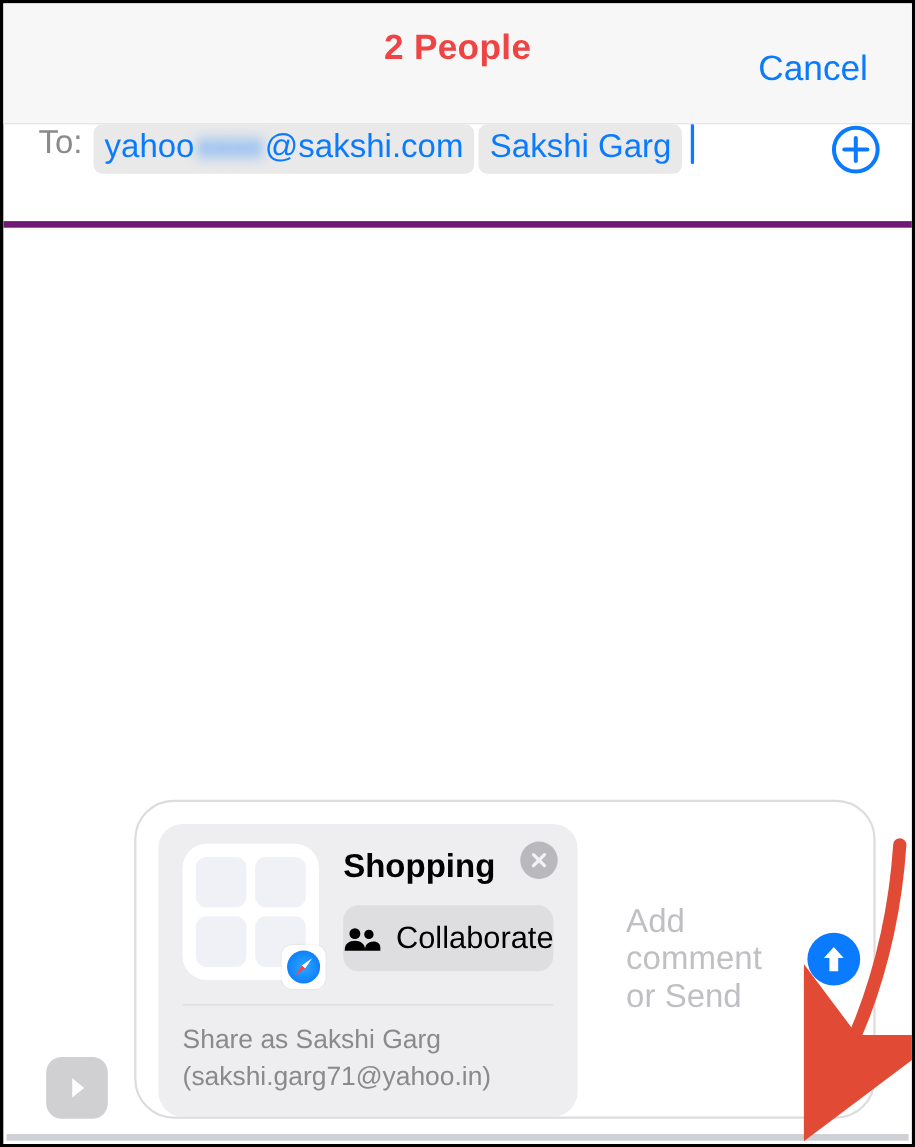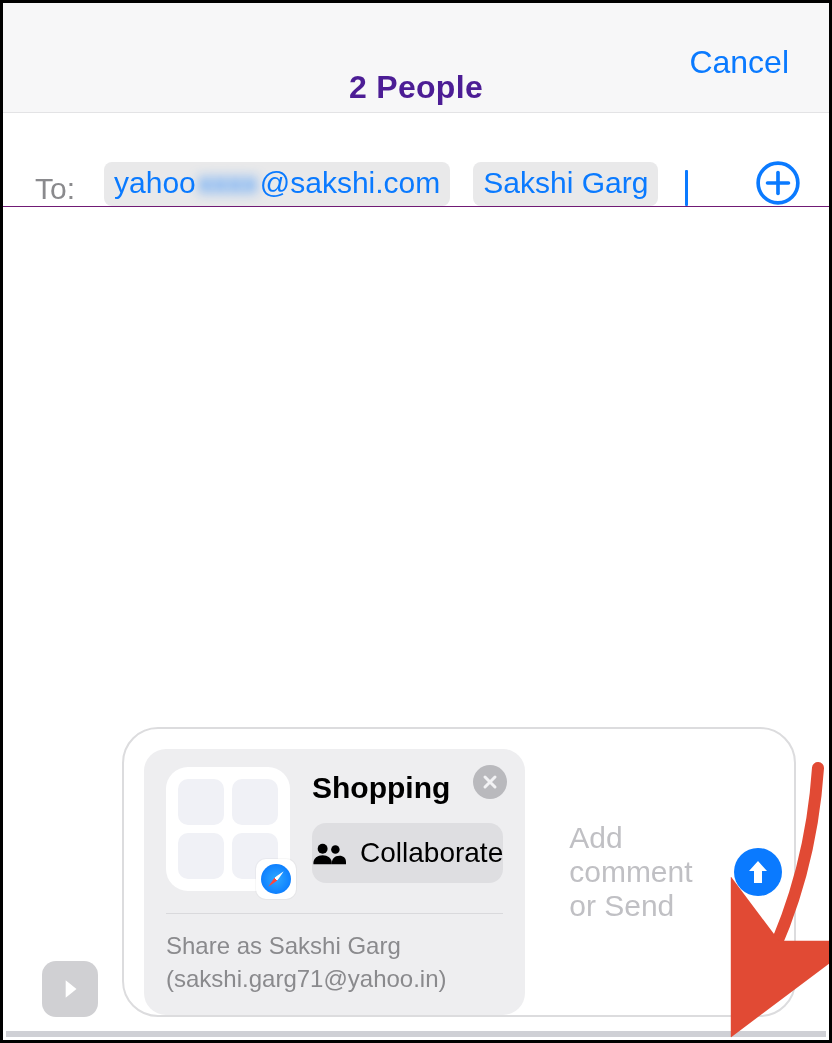--- a/index.html
+++ b/index.html
@@ -17,42 +17,41 @@
       justify-content: center;
     }
     .navbar-title {
       position: absolute;
       top: 22px;
       left: 50%;
       transform: translateX(-50%);
       font-size: 32px;
       font-weight: 700;
       letter-spacing: 0.3px;
-      color: #4c1d95;
-      margin-top: 44px;
+      color: #ef4444;
     }
     .navbar-cancel {
       position: absolute;
       right: 40px;
       top: 22px;
       font-size: 32px;
       font-weight: 400;
       color: #0a7aff;
       cursor: pointer;
       margin-top: 19px;
     }
 
     
     .to-row {
       height: 94px;
-      border-bottom: 1px solid #701a75;
-      display: flex;
-      align-items: flex-end;
+      border-bottom: 6px solid #701a75;
+      display: flex;
+      align-items: flex-start;
       padding: 0 28px 0 32px;
-      gap: 23px;
+      gap: 4px;
       position: relative;
     }
     .to-label {
       font-size: 30px;
       color: #8a8a8d;
       margin-right: 6px;
     }
     .chip {
       background: #e9e9ea;
       border-radius: 8px;

